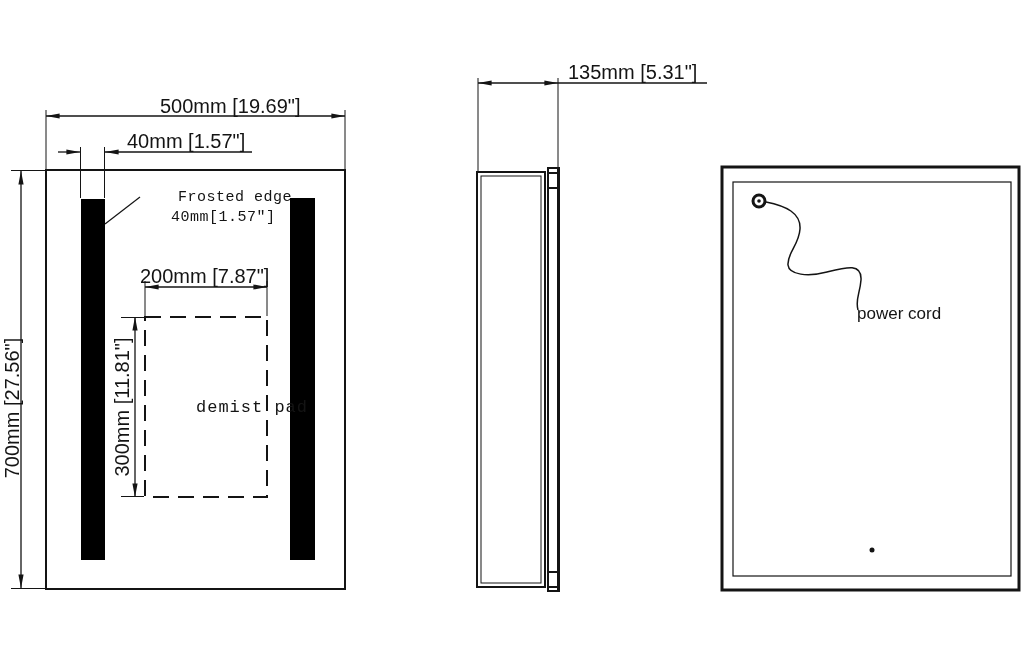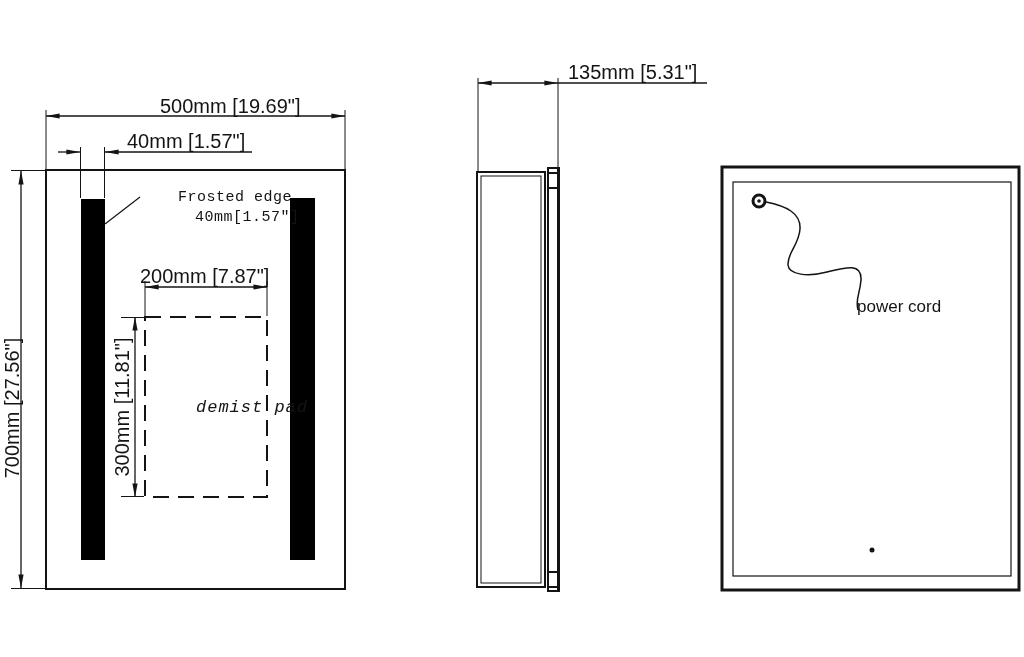--- a/index.html
+++ b/index.html
@@ -21,21 +21,21 @@
     line-height: 1;
     color: #141414;
   }
   .label.small { font-size: 17px; }
   .label.mono {
     font-family: "Liberation Mono", monospace;
     font-size: 15px;
     letter-spacing: 0.5px;
     margin-left: 36px;
   }
-  .label.mono.demist { font-size: 17px; letter-spacing: 1px; font-style: italic; }
+  .label.mono.demist { font-size: 17px; letter-spacing: 1px; }
   .vtext {
     transform: translate(-50%, -50%) rotate(-90deg);
     transform-origin: center center;
   }
 </style>
 </head>
 <body>
 
 <div id="canvas">
 
@@ -113,25 +113,25 @@
   </svg>
 
   <div class="label" style="left:160px; top:96px;">500mm [19.69"]</div>
 
   <div class="label" style="left:127px; top:131px;">40mm [1.57"]</div>
 
   <div class="label vtext" style="left:12px; top:408px;">700mm [27.56"]</div>
 
   <div class="label mono" style="left:142px; top:190px;">Frosted edge</div>
 
-  <div class="label mono" style="left:159px; top:210px;text-align:center;">40mm[1.57″]</div>
+  <div class="label mono" style="left:135px; top:210px;text-align:center;">40mm[1.57″]</div>
 
   <div class="label" style="left:140px; top:266px;">200mm [7.87"]</div>
 
   <div class="label vtext" style="left:122px; top:407px;">300mm [11.81"]</div>
 
   <div class="label mono demist" style="left:160px; top:399px;">demist pad</div>
 
   <div class="label" style="left:568px; top:62px;">135mm [5.31"]</div>
 
-  <div class="label small" style="left:857px; top:298px;">power cord</div>
+  <div class="label small" style="left:857px; top:305px;">power cord</div>
 
 </div>
 
 </body></html>

